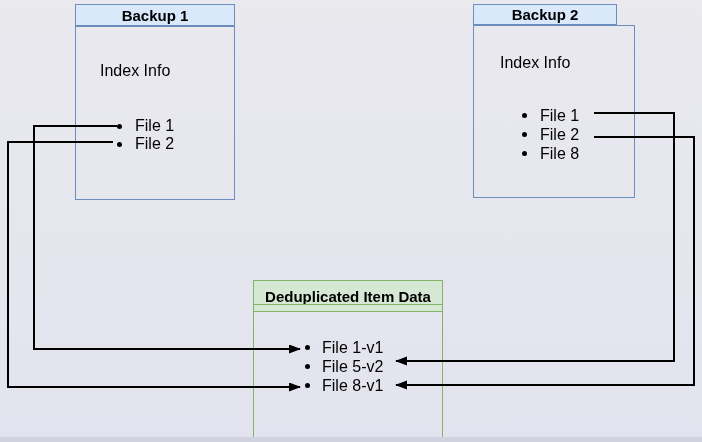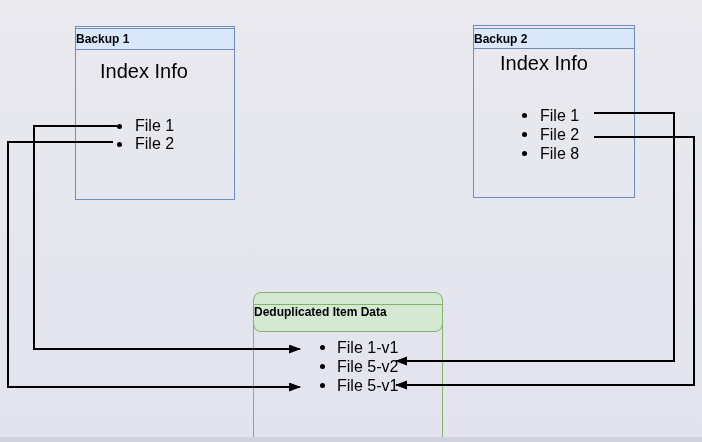--- a/index.html
+++ b/index.html
@@ -10,58 +10,57 @@
     font-family:"Liberation Sans", sans-serif;
     color:#000;
     overflow:hidden;
   }
   .bottom-edge {
     position:absolute; left:0; bottom:0; width:702px; height:5px;
     background:#d2d2de;
   }
   .box-header {
     position:absolute; box-sizing:border-box;
-    border:1px solid; font-weight:bold; font-size:12px;
-    display:flex; align-items:center; justify-content:flex-start;
+    border:1px solid; font-weight:bold; font-size:15px;
+    display:flex; align-items:center; justify-content:center;
     letter-spacing:0;
-    margin-top:24px;
   }
   .box-body {
     position:absolute; box-sizing:border-box;
     border:1px solid; background:transparent;
   }
   .blue  { border-color:#6c8ebf; }
   .blue-fill  { background:#dae8fc; }
   .green { border-color:#82b366; }
   .green-fill { background:#d5e8d4; }
 
-  .subtitle { position:absolute; font-size:20px; line-height:18px;text-align:center; }
+  .subtitle { position:absolute; font-size:16px; line-height:18px;text-align:center; }
 
   ul.items { position:absolute; list-style:none; margin:0; padding:0; }
   ul.items li { display:flex; align-items:center; font-size:16px; white-space:nowrap; }
   .r18 li { height:18px; }
   .r19 li { height:19px; }
   .dot { width:5px; height:5px; border-radius:50%; background:#000; flex:0 0 auto; }
   .dot-b1 { margin-right:13px; }
   .dot-b2 { margin-right:13px; }
   .dot-dd { margin-right:12px; }
 
   
   #backup1-header { left:75px;  top:4px;   width:160px; height:22px; }
   #backup1-body   { left:75px;  top:26px;  width:160px; height:174px; }
-  #backup2-header { left:473px; top:4px;   width:162px; height:21px; }
+  #backup2-header { left:473px; top:4px;   width:144px; height:21px; }
   #backup2-body   { left:473px; top:25px;  width:162px; height:173px; }
-  #dedup-header   { left:253px; top:268px; width:190px; height:40px;border-radius:8px; }
+  #dedup-header   { left:253px; top:280px; width:190px; height:32px; }
   #dedup-body     { left:253px; top:304px; width:190px; height:134px; }
 
   #backup1-subtitle { left:100px; top:62px; }
   #backup2-subtitle { left:500px; top:54px; }
   #backup1-list { left:117px; top:117px; }
   #backup2-list { left:522px; top:106px; }
-  #dedup-list   { left:320px; top:338px; }
+  #dedup-list   { left:305px; top:338px; }
 
   svg.connectors {
     position:absolute; left:0; top:0; width:702px; height:442px;
     pointer-events:none;
   }
   svg.connectors polyline {
     fill:none; stroke:#000; stroke-width:2;
   }
 </style>
 </head>
@@ -113,21 +112,21 @@
       <li>
       <span class="dot dot-dd"></span>
       <span>File 1-v1</span>
     </li>
       <li>
       <span class="dot dot-dd"></span>
       <span>File 5-v2</span>
     </li>
       <li>
       <span class="dot dot-dd"></span>
-      <span>File 5-v1</span>
+      <span>File 8-v1</span>
     </li>
     </ul>
 
   <svg class="connectors" viewBox="0 0 702 442" xmlns="http://www.w3.org/2000/svg">
     <defs>
       <marker id="arrow" markerUnits="userSpaceOnUse" markerWidth="13" markerHeight="10" refX="11" refY="4.5" orient="auto">
         <path d="M0,0 L12,4.5 L0,9 z" fill="#000"></path>
       </marker>
     </defs>
     <polyline points="117,126 34,126 34,349 300,349" marker-end="url(#arrow)"></polyline>

